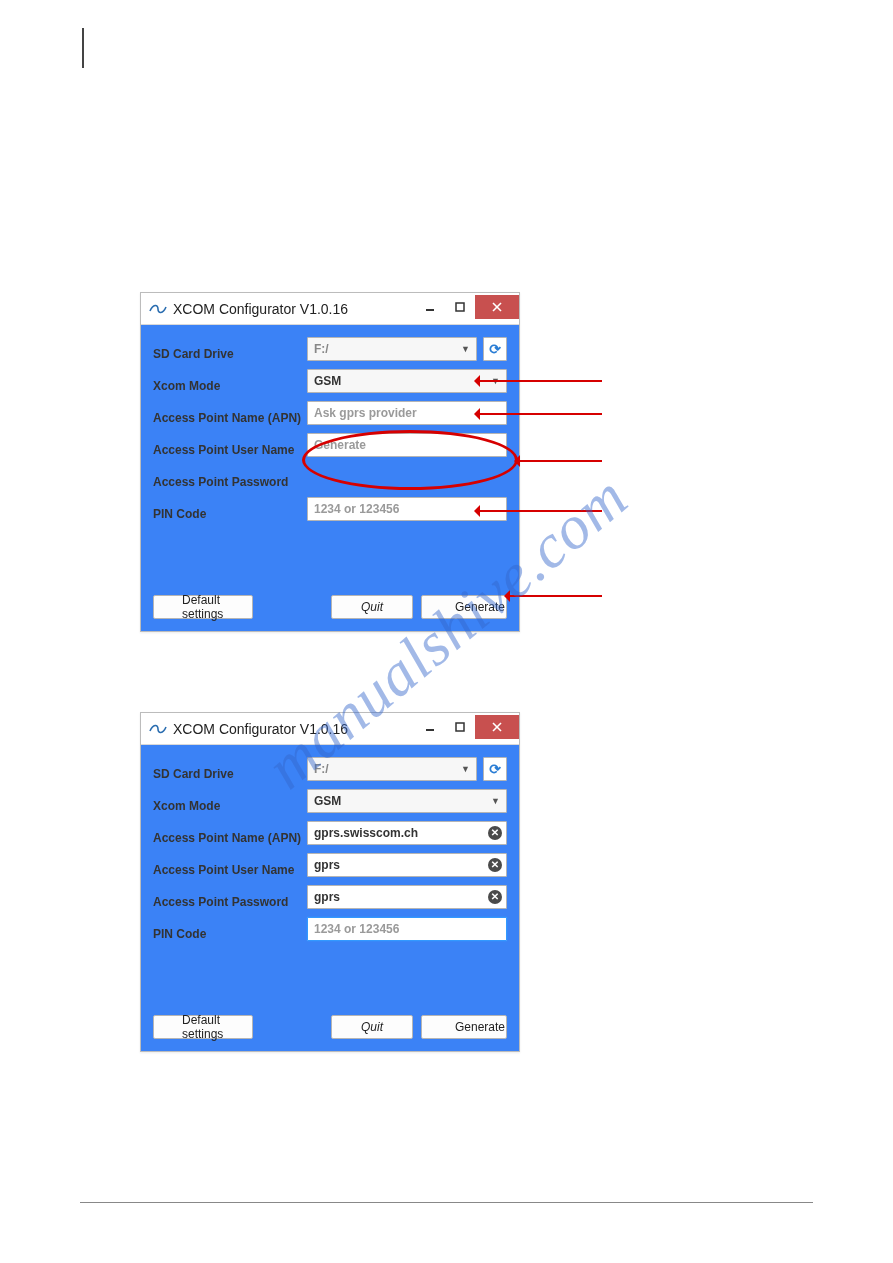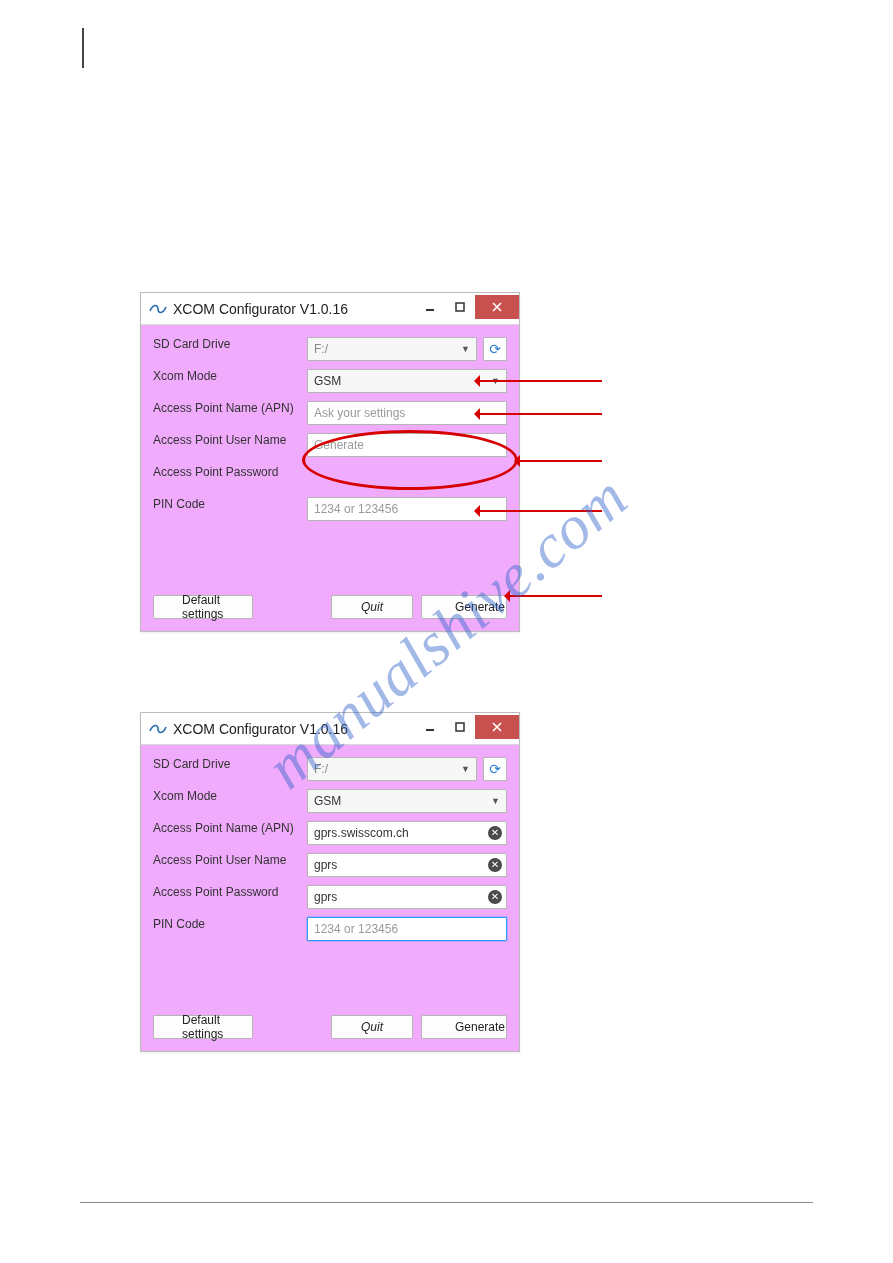--- a/index.html
+++ b/index.html
@@ -37,21 +37,21 @@
     opacity: 0.45;
     font-family: Georgia, "Times New Roman", serif;
     pointer-events: none;
     letter-spacing: 1px;
     white-space: nowrap;
     z-index: 50;
   }
   .window {
     position: absolute;
     width: 380px;
-    background: #f0abfc;
+    background: #3b82f6;
     border: 1px solid #bcbcbc;
     box-shadow: 0 1px 2px rgba(0,0,0,0.08);
   }
   .win1 { left: 140px; top: 292px; }
   .win2 { left: 140px; top: 712px; }
   .titlebar {
     display: flex;
     align-items: center;
     height: 32px;
     background: #fff;
@@ -81,23 +81,24 @@
     width: 44px; height: 24px;
     background: #c8504f;
     color: #fff;
     font-size: 14px;
     margin-top:-4px;
   }
   .form {
     padding: 12px 12px 10px 12px;
   }
   .row {
-    display:flex; align-items:flex-start;
+    display:flex; align-items:flex-end;
     margin-bottom: 8px;
     height: 24px;
+    font-weight: bold;
   }
   .row .lab {
     width: 154px;
     font-size: 12px;
     color: #333;
   }
   .field {
     flex:1;
     height: 24px;
     background: #fff;
@@ -237,21 +238,21 @@
         <span class="lab">Xcom Mode</span>
         <div class="select">
           <span>GSM</span>
           <span class="caret">▼</span>
         </div>
       </div>
 
       <div class="row">
         <span class="lab">Access Point Name (APN)</span>
         <div class="field placeholder">
-          <span>Ask your settings</span>
+          <span>Ask gprs provider</span>
         </div>
       </div>
 
       <div class="row">
         <span class="lab">Access Point User Name</span>
         <div class="field placeholder">
           <span>Generate</span>
         </div>
       </div>
 

